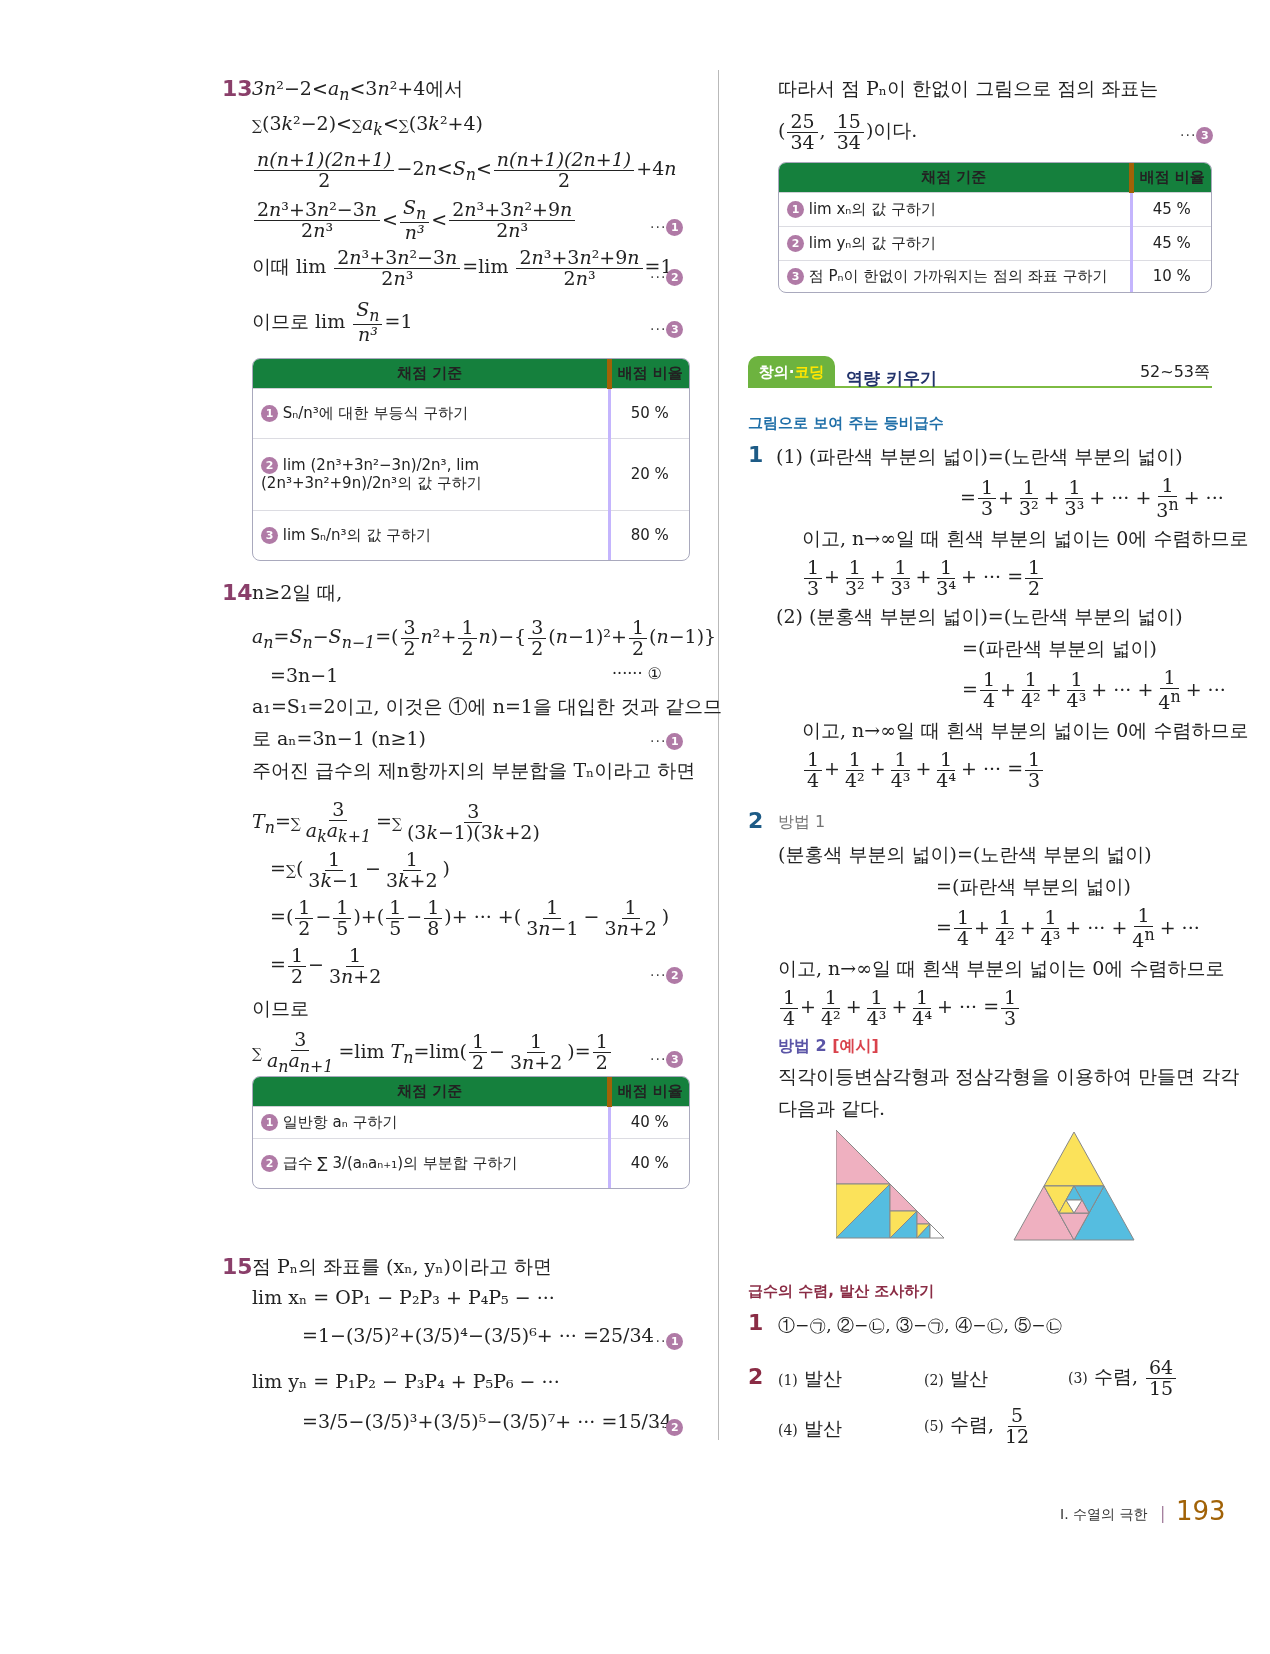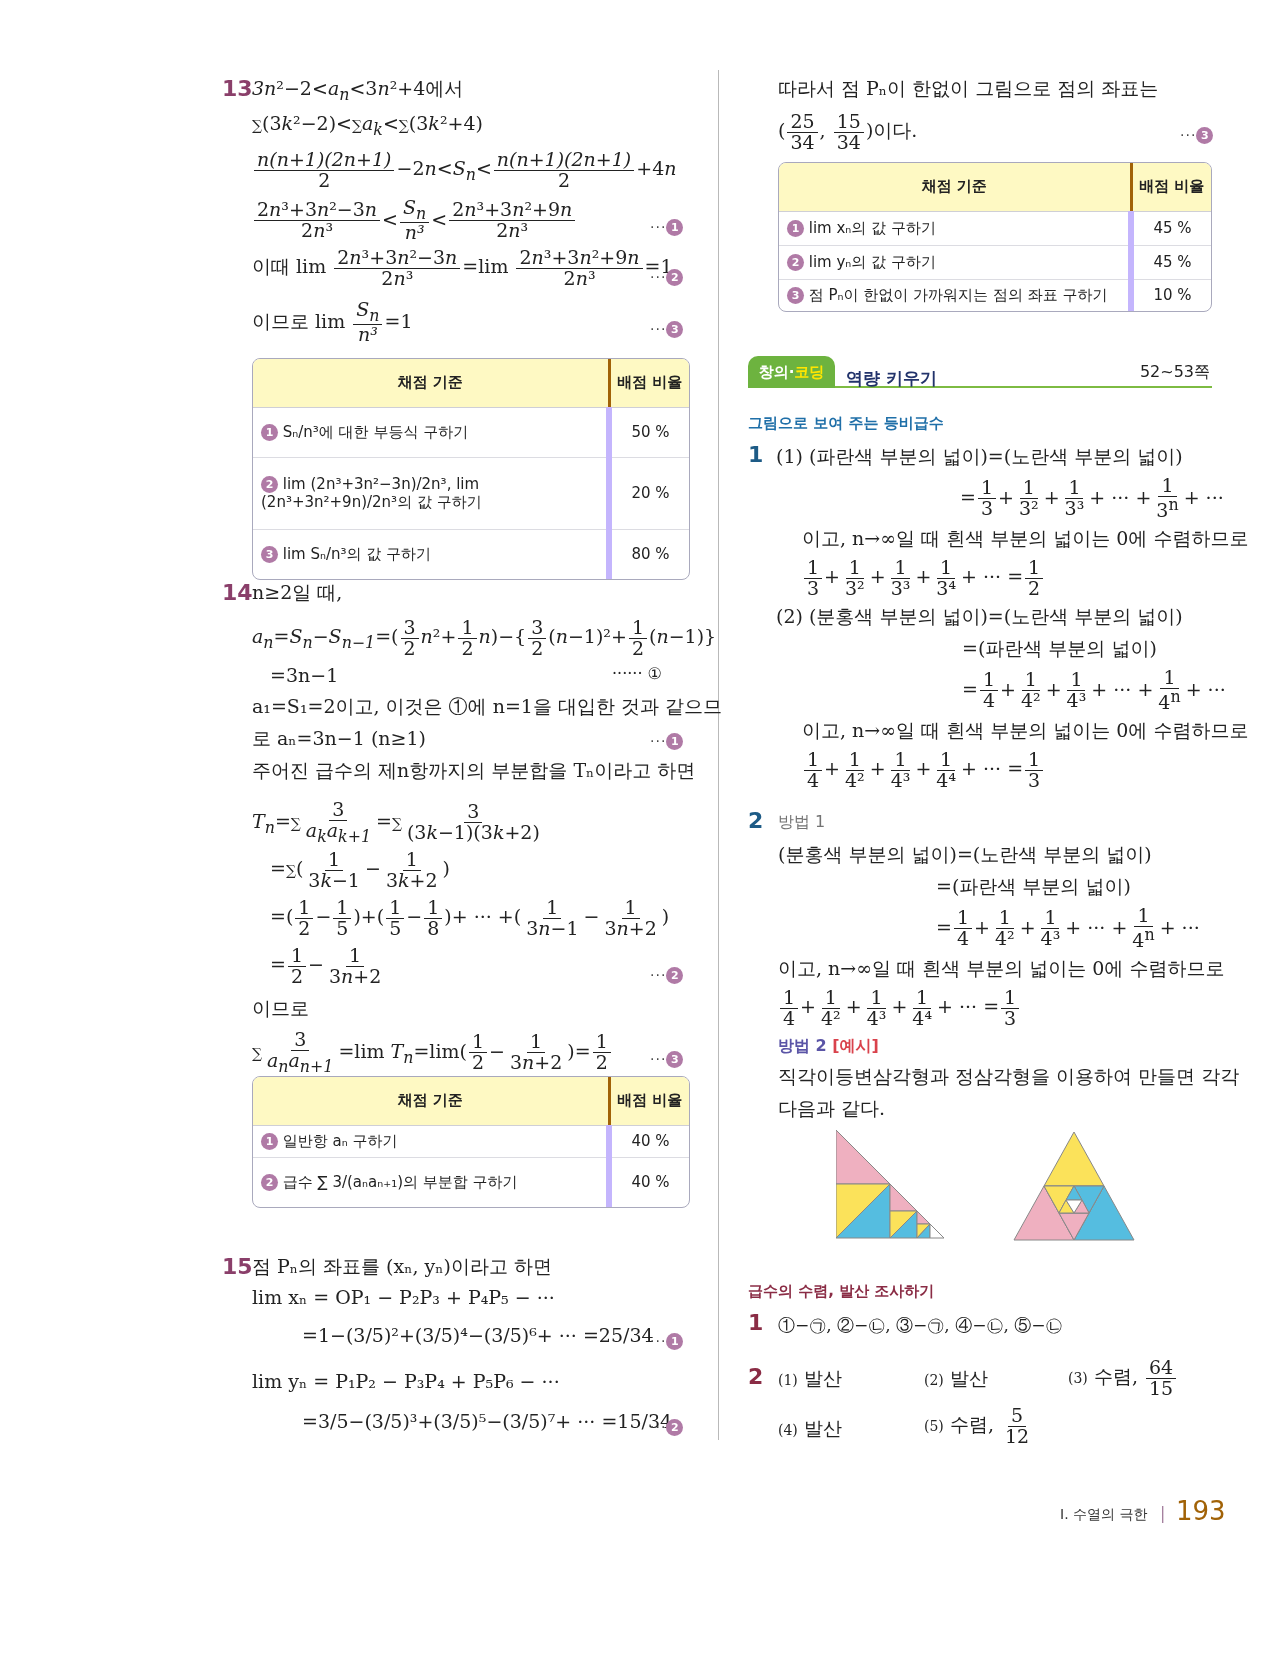--- a/index.html
+++ b/index.html
@@ -8,24 +8,24 @@
 .abs{position:absolute;white-space:nowrap}
 .pnum{font-family:"DejaVu Sans","Liberation Sans",sans-serif;font-weight:bold;color:#8a3f6a;font-size:22px}
 .mk{display:inline-flex;align-items:center;justify-content:center;width:17px;height:17px;border-radius:50%;background:#b07aa6;color:#fff;font-family:"DejaVu Sans",sans-serif;font-size:11px;font-weight:bold;vertical-align:middle}
 .dots{font-family:"DejaVu Sans",sans-serif;color:#444;font-size:14px;letter-spacing:1px}
 .frac{display:inline-flex;flex-direction:column;align-items:center;vertical-align:middle;margin:0 2px;line-height:1.05}
 .frac .nu{border-bottom:1px solid #222;padding:0 3px}
 .frac .de{padding:0 3px}
 .it{font-style:italic}
 .tbl{position:absolute;border:1.5px solid #a9a9bd;border-radius:8px;overflow:hidden;font-family:"DejaVu Sans","Liberation Sans",sans-serif;font-size:15px}
 .tbl table{border-collapse:collapse;width:100%}
-.tbl th{background:#fef9c3;font-weight:bold;height:48px;border-bottom:1px solid #cfcfd6}
+.tbl th{background:#15803d;font-weight:bold;height:29px;border-bottom:1px solid #cfcfd6}
 .tbl td{border-top:1px solid #dcdce2;padding:4px 8px}
-.tbl td.pct{text-align:center;border-left:6px solid #c4b5fd;width:80px}
-.tbl th.pct{border-left:3px solid #a16207;width:80px}
+.tbl td.pct{text-align:center;border-left:3px solid #c4b5fd;width:80px}
+.tbl th.pct{border-left:5px solid #a16207;width:80px}
 .sec-head{position:absolute;left:748px;top:356px;width:464px;height:32px;border-bottom:2px solid #7dbb42}
 .badge{position:absolute;left:0;top:0;height:32px;width:87px;background:#6db33f;border-radius:10px 10px 0 0;color:#fff;font-family:"DejaVu Sans",sans-serif;font-weight:bold;font-size:15px;display:flex;align-items:center;justify-content:center}
 .badge .y{color:#ffe600}
 .subhead-blue{color:#1f6fa8;font-family:"DejaVu Sans",sans-serif;font-weight:bold;font-size:15px}
 .subhead-red{color:#8a2c45;font-family:"DejaVu Sans",sans-serif;font-weight:bold;font-size:15px}
 .bnum-blue{color:#1d5b86;font-family:"DejaVu Sans",sans-serif;font-weight:bold;font-size:22px}
 .bnum-red{color:#8a2c45;font-family:"DejaVu Sans",sans-serif;font-weight:bold;font-size:22px}
 .small{font-size:14px}
 </style>
 </head>

